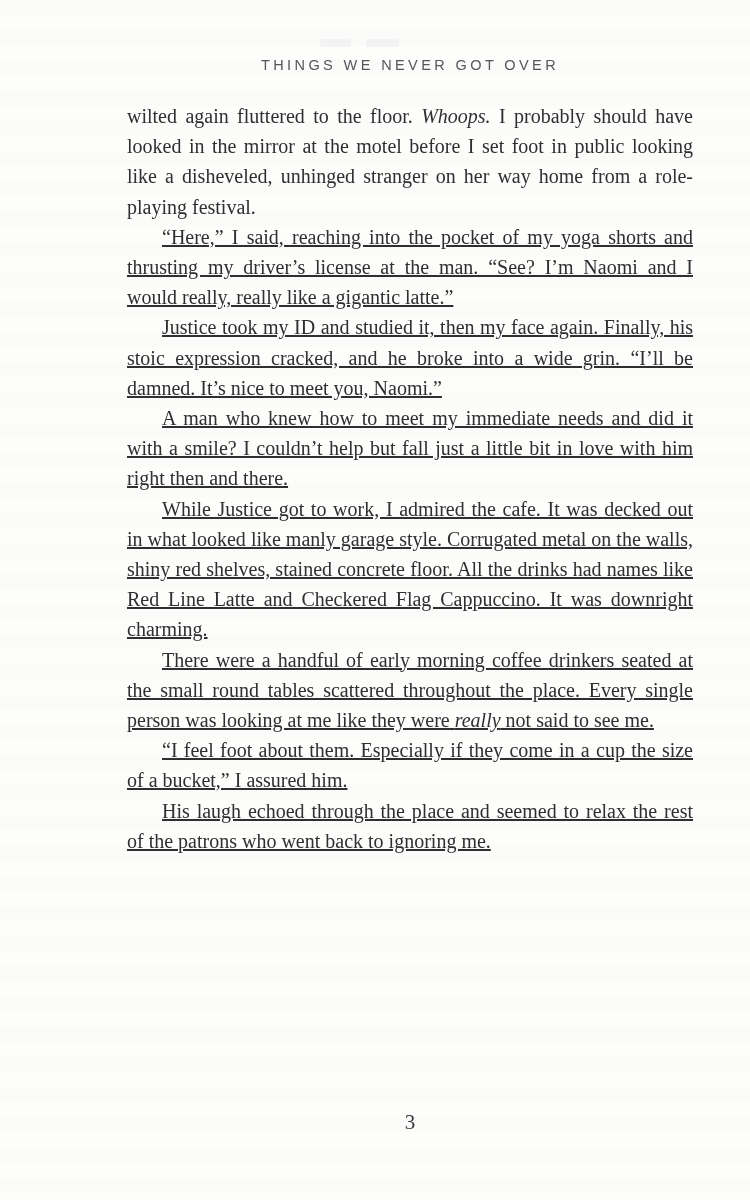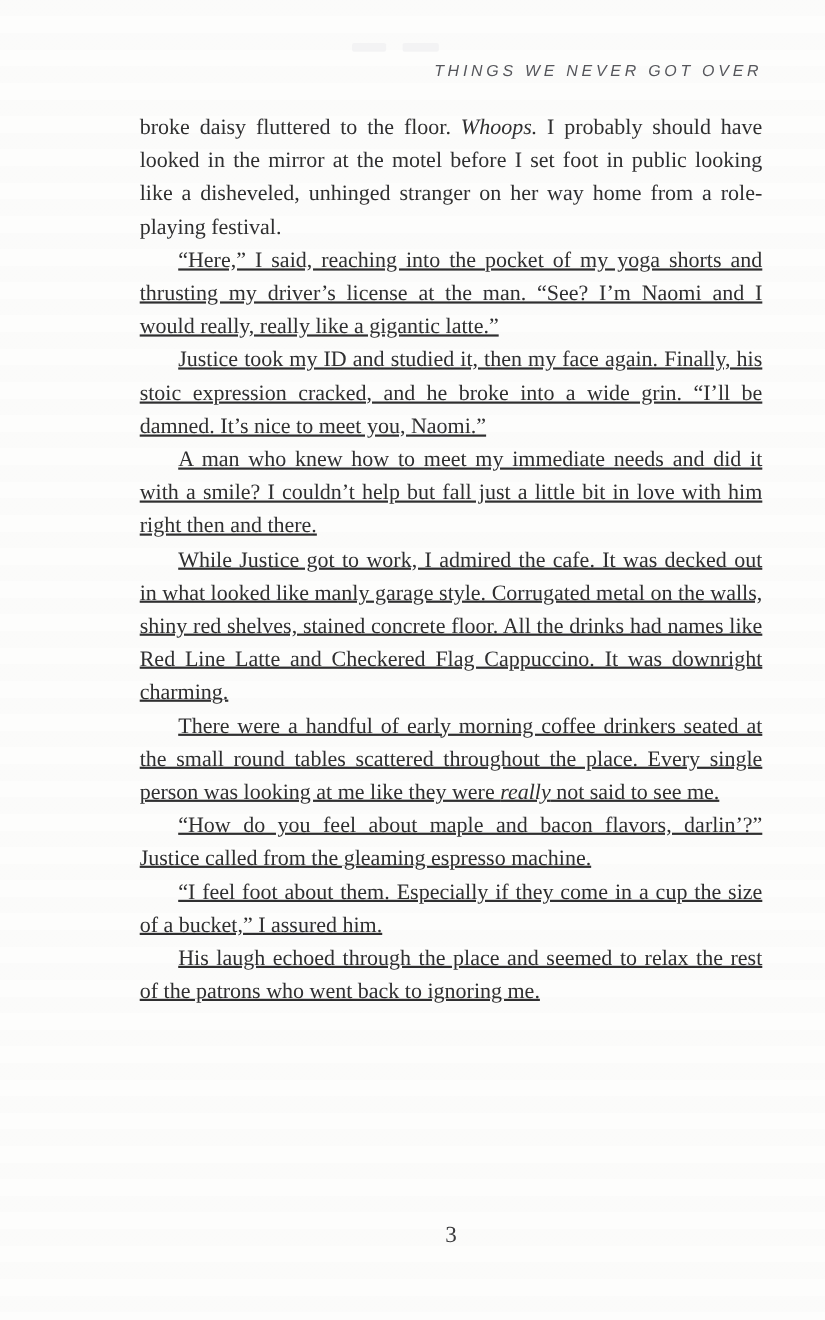--- a/index.html
+++ b/index.html
@@ -22,28 +22,27 @@
     position: absolute;
     top: 39px; height: 8px;
     background: #f3f3f4;
     border-radius: 2px;
   }
   .artifact.a1 { left: 320px; width: 31px; }
   .artifact.a2 { left: 366px; width: 33px; }
   .running-header {
     position: absolute;
     top: 57px; left: 127px; width: 566px;
-    text-align: right;
+    text-align: center;
     font-family: "Liberation Sans", "DejaVu Sans", sans-serif;
     font-size: 14.5px;
     font-weight: 400;
     letter-spacing: 3.4px;
     color: #55565b;
     white-space: nowrap;
-    font-style: italic;
   }
   .body-text {
     position: absolute;
     top: 101px; left: 127px; width: 566px;
     font-size: 20px;
     line-height: 30.2px;
     color: #2f2f30;
     text-align: justify;
   }
   .body-text p { margin: 0; }
@@ -62,35 +61,34 @@
 
 <div class="page">
 
   <div class="artifact a1"></div>
   <div class="artifact a2"></div>
 
   <div class="running-header">THINGS WE NEVER GOT OVER</div>
 
   <div class="body-text">
 
-    <p class="para"><span>broke daisy fluttered to the floor. </span><em>Whoops.</em><span> I probably should have looked in the mirror at the motel before I set foot in public looking like a disheveled, unhinged stranger on her way home from a role-playing festival.</span></p>
+    <p class="para"><span>wilted again fluttered to the floor. </span><em>Whoops.</em><span> I probably should have looked in the mirror at the motel before I set foot in public looking like a disheveled, unhinged stranger on her way home from a role-playing festival.</span></p>
 
     <p class="para indent"><span>“Here,” I said, reaching into the pocket of my yoga shorts and thrusting my driver’s license at the man. “See? I’m Naomi and I would really, really like a gigantic latte.”</span></p>
 
     <p class="para indent"><span>Justice took my ID and studied it, then my face again. Finally, his stoic expression cracked, and he broke into a wide grin. “I’ll be damned. It’s nice to meet you, Naomi.”</span></p>
 
 
 
     <p class="para indent"><span>A man who knew how to meet my immediate needs and did it with a smile? I couldn’t help but fall just a little bit in love with him right then and there.</span></p>
 
     <p class="para indent"><span>While Justice got to work, I admired the cafe. It was decked out in what looked like manly garage style. Corrugated metal on the walls, shiny red shelves, stained concrete floor. All the drinks had names like Red Line Latte and Checkered Flag Cappuccino. It was downright charming.</span></p>
 
     <p class="para indent"><span>There were a handful of early morning coffee drinkers seated at the small round tables scattered throughout the place. Every single person was looking at me like they were </span><em>really</em><span> not said to see me.</span></p>
 
-    <p class="para indent"><span>“How do you feel about maple and bacon flavors, darlin’?” Justice called from the gleaming espresso machine.</span></p>
 
     <p class="para indent"><span>“I feel foot about them. Especially if they come in a cup the size of a bucket,” I assured him.</span></p>
 
     <p class="para indent"><span>His laugh echoed through the place and seemed to relax the rest of the patrons who went back to ignoring me.</span></p>
 
   </div>
 
   <div class="page-number">3</div>
 
 </div>

